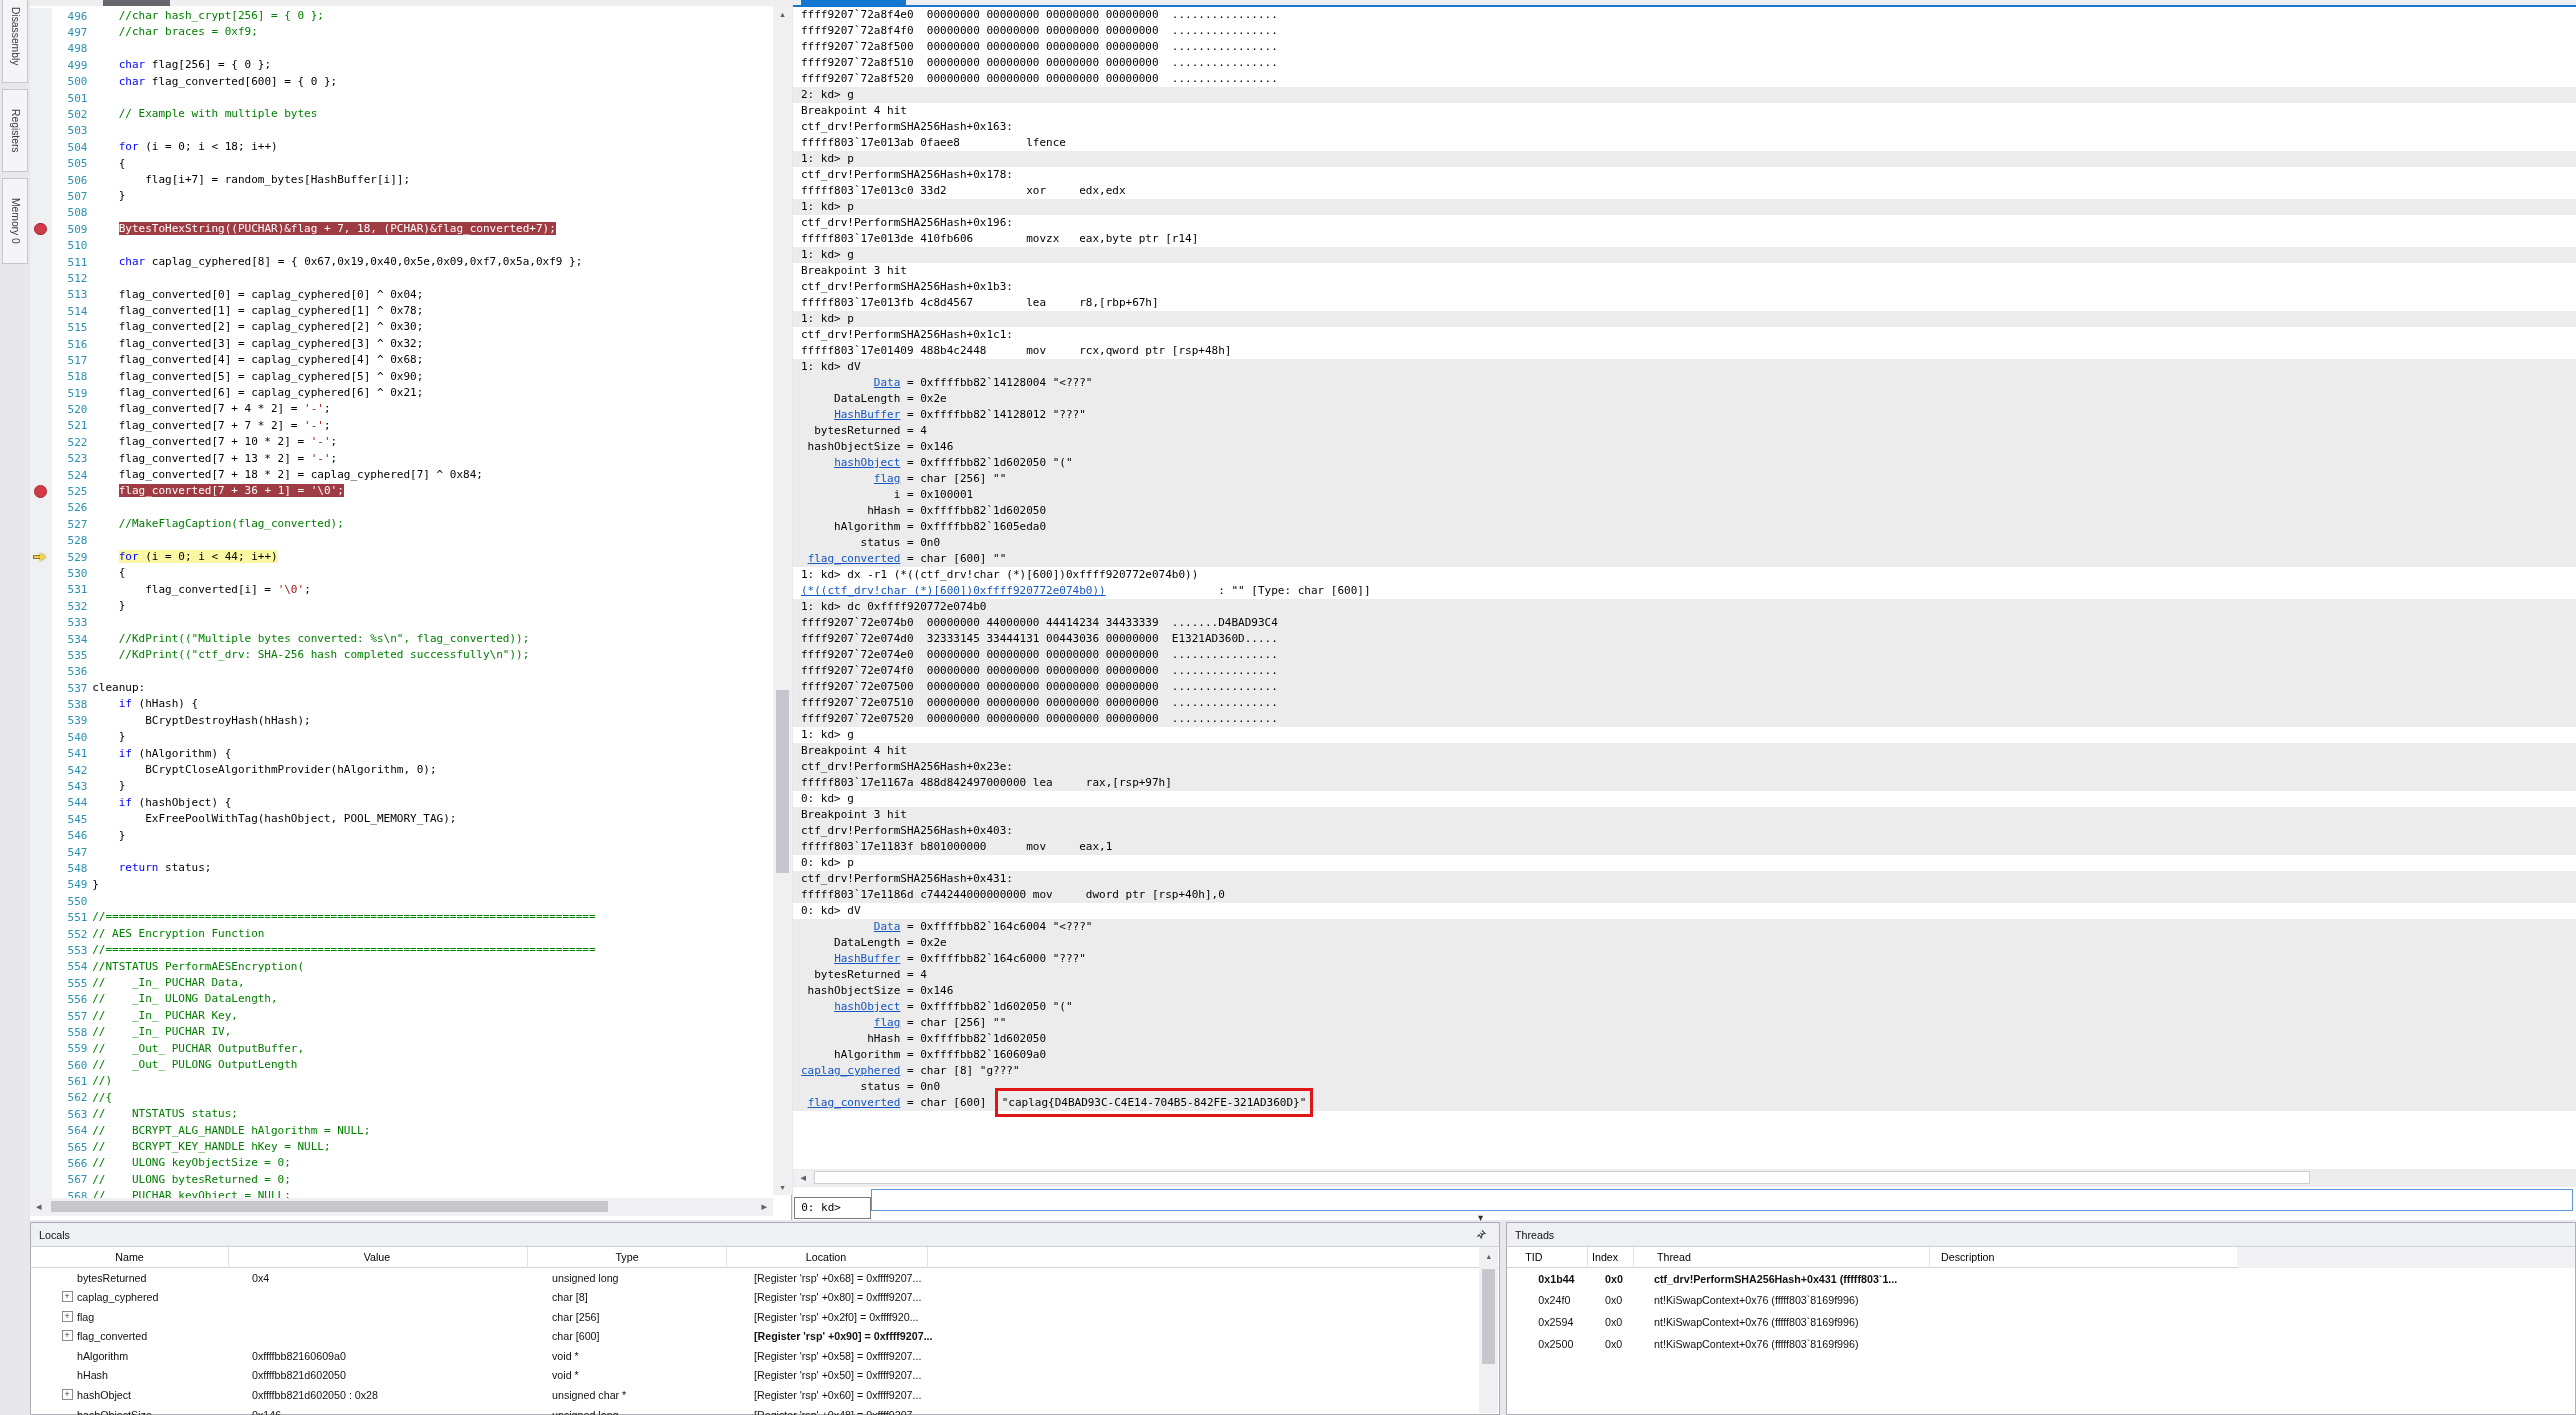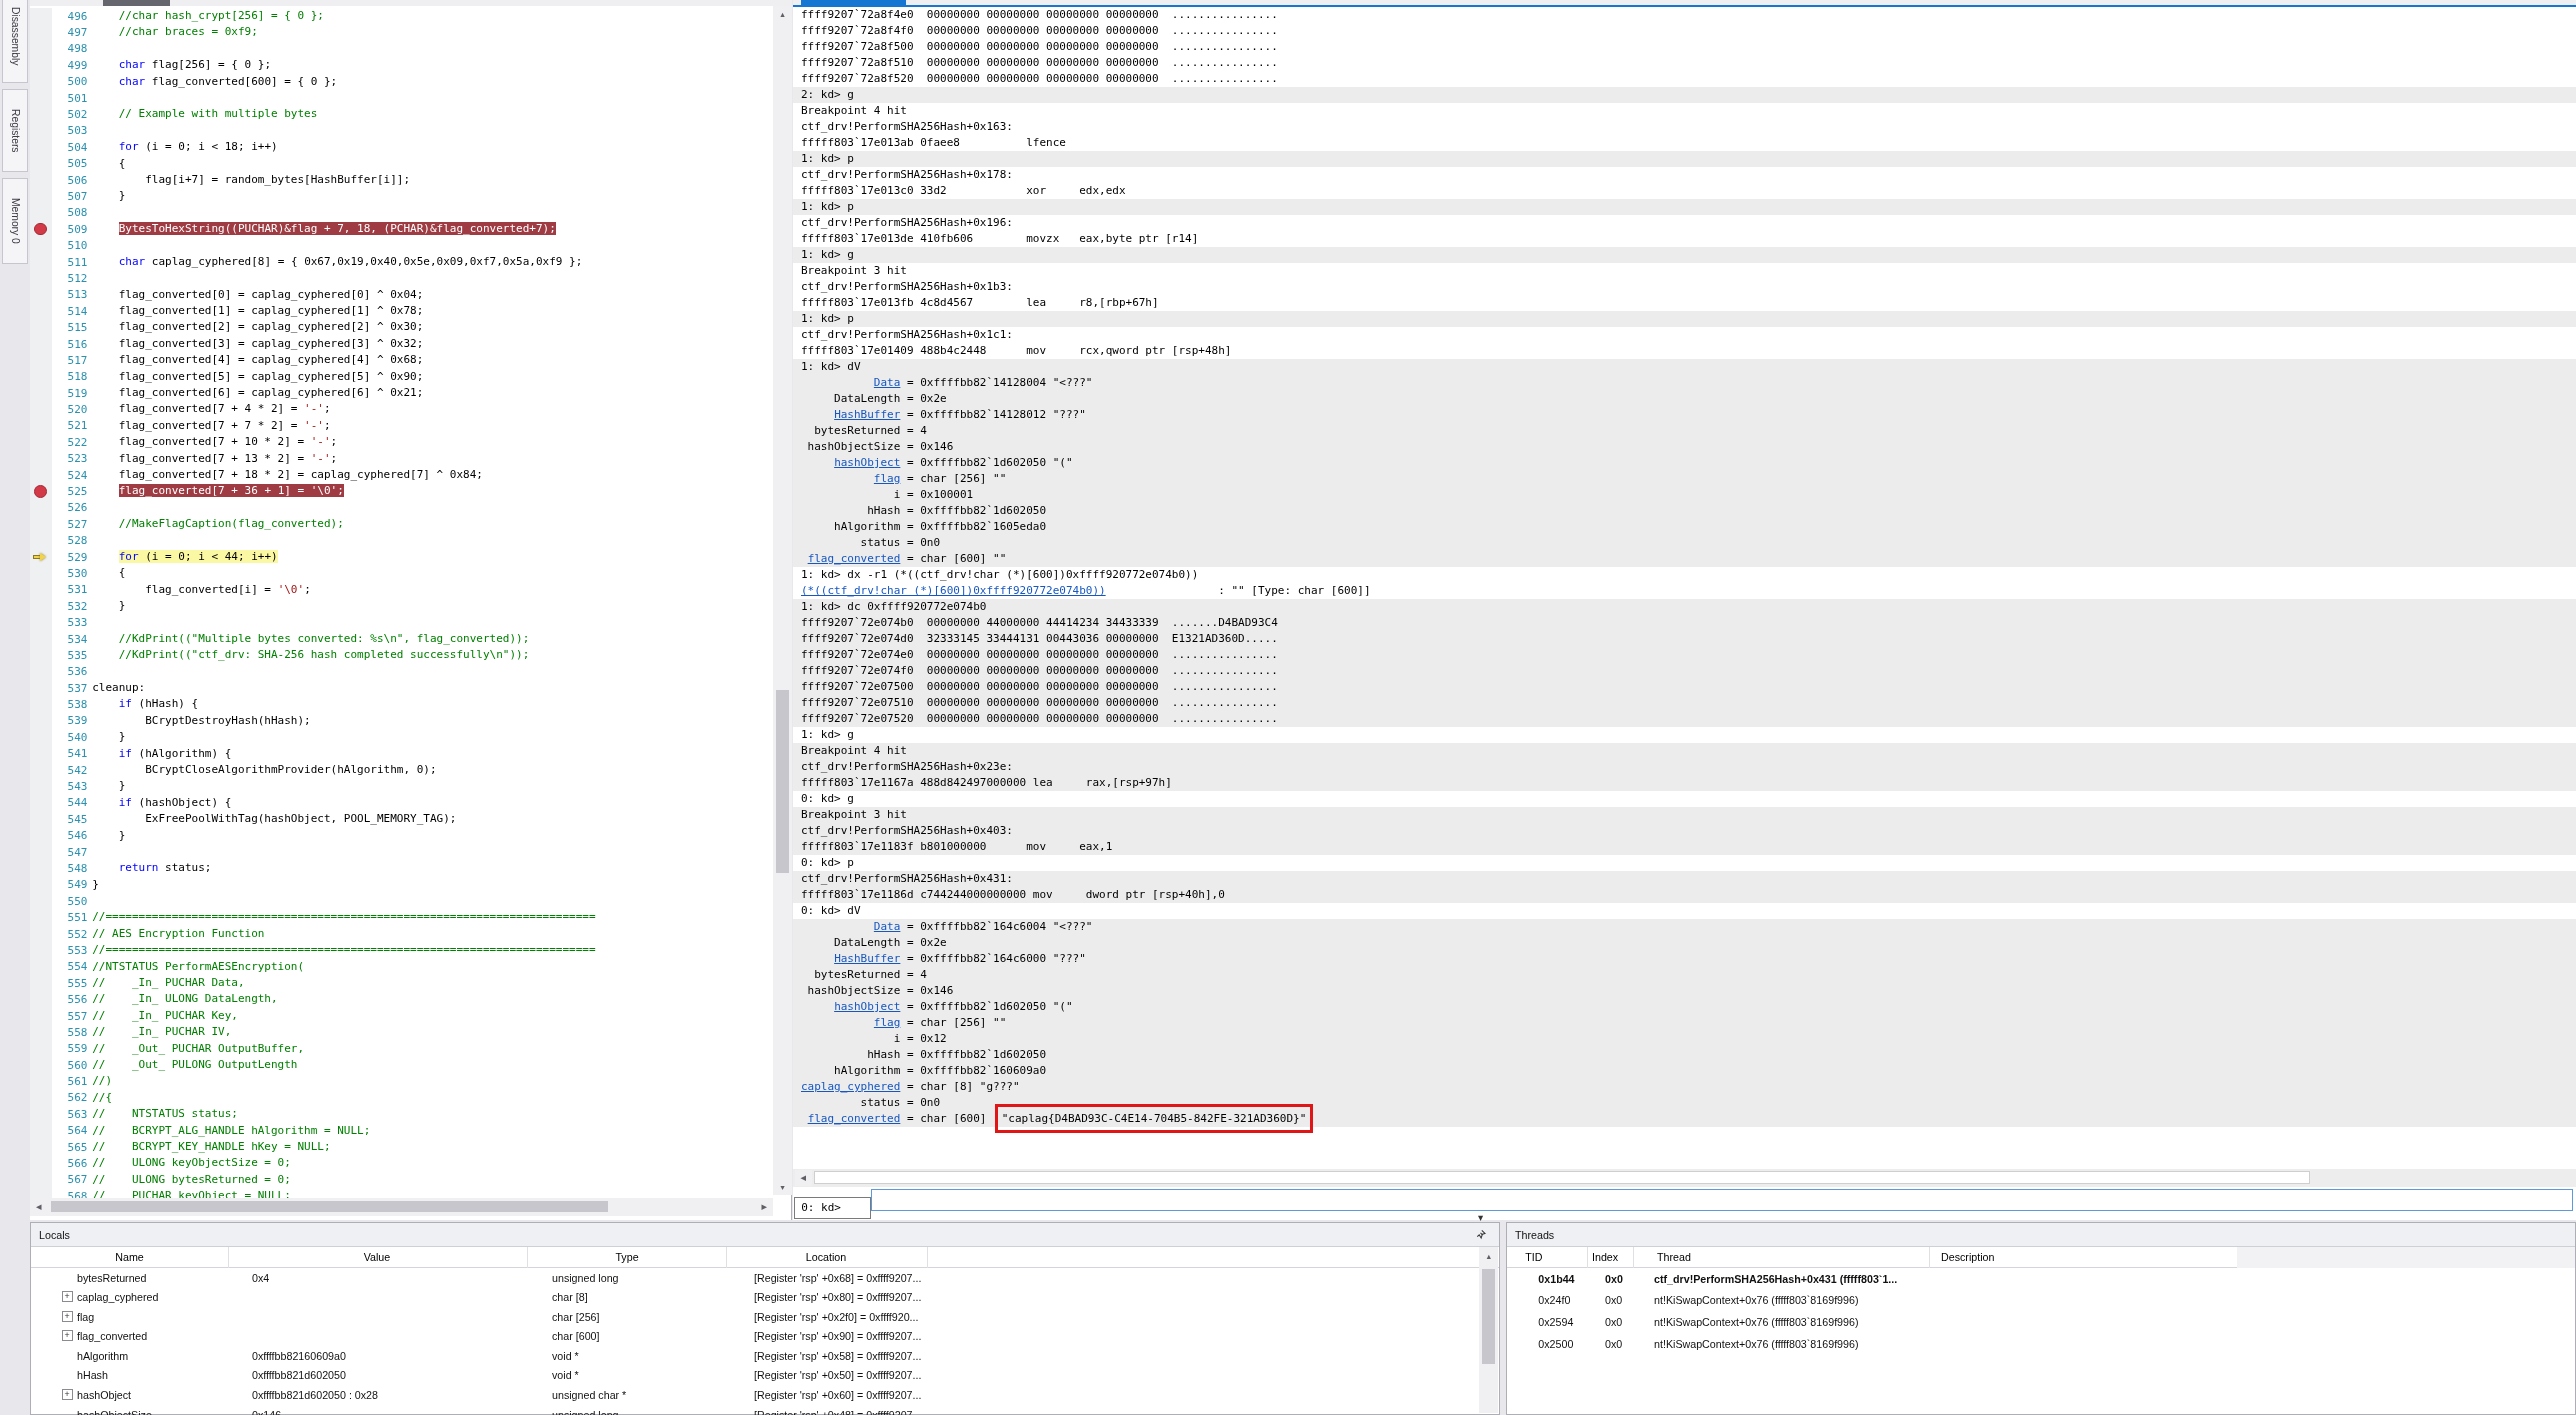--- a/index.html
+++ b/index.html
@@ -243,21 +243,20 @@
         <div class="trow g"><pre><span>ctf_drv!PerformSHA256Hash+0x431:</span></pre></div>
         <div class="trow g"><pre><span>fffff803`17e1186d c744244000000000 mov     dword ptr [rsp+40h],0</span></pre></div>
         <div class="trow w"><pre><span>0: kd&gt; dV</span></pre></div>
         <div class="trow g"><pre><span>           </span><a class="tl">Data</a><span> = 0xffffbb82`164c6004 "&lt;???"</span></pre></div>
         <div class="trow g"><pre><span>     DataLength = 0x2e</span></pre></div>
         <div class="trow g"><pre><span>     </span><a class="tl">HashBuffer</a><span> = 0xffffbb82`164c6000 "???"</span></pre></div>
         <div class="trow g"><pre><span>  bytesReturned = 4</span></pre></div>
         <div class="trow g"><pre><span> hashObjectSize = 0x146</span></pre></div>
         <div class="trow g"><pre><span>     </span><a class="tl">hashObject</a><span> = 0xffffbb82`1d602050 "("</span></pre></div>
         <div class="trow g"><pre><span>           </span><a class="tl">flag</a><span> = char [256] ""</span></pre></div>
-        <div class="trow g"><pre><span>              i = 0x12</span></pre></div>
         <div class="trow g"><pre><span>          hHash = 0xffffbb82`1d602050</span></pre></div>
         <div class="trow g"><pre><span>     hAlgorithm = 0xffffbb82`160609a0</span></pre></div>
         <div class="trow g"><pre><a class="tl">caplag_cyphered</a><span> = char [8] "g???"</span></pre></div>
         <div class="trow g"><pre><span>         status = 0n0</span></pre></div>
         <div class="trow g"><pre><span> </span><a class="tl">flag_converted</a><span> = char [600] </span><span class="sg-b">"caplag{D4BAD93C-C4E14-704B5-842FE-321AD360D}"</span></pre></div>
       </div>
     <div id="cmd-topbar">
       <div class="blueline"></div>
       <div class="bluetab"></div>
     </div>
@@ -317,21 +316,21 @@
           <div class="cell" style="left: 33px; width: 163px;">flag</div>
           <div class="cell" style="left: 208px; width: 278px;"></div>
           <div class="cell" style="left: 508px; width: 183px;">char [256]</div>
           <div class="cell" style="left: 710px; width: 191px;">[Register 'rsp' +0x2f0] = 0xffff920...</div>
         </div>
         <div class="prow" style="top: 103px; height: 19.6px;">
           <span class="expander">+</span>
           <div class="cell" style="left: 33px; width: 163px;">flag_converted</div>
           <div class="cell" style="left: 208px; width: 278px;"></div>
           <div class="cell" style="left: 508px; width: 183px;">char [600]</div>
-          <div class="cell" style="left: 710px; width: 191px;">[Register 'rsp' +0x90] = 0xffff9207...</div>
+          <div class="cell" style="left: 710px; width: 191px; font-weight: bold;">[Register 'rsp' +0x90] = 0xffff9207...</div>
         </div>
         <div class="prow" style="top: 123px; height: 19.6px; padding-left: 12px;">
           <div class="cell" style="left: 33px; width: 163px;">hAlgorithm</div>
           <div class="cell" style="left: 208px; width: 278px;">0xffffbb82160609a0</div>
           <div class="cell" style="left: 508px; width: 183px;">void *</div>
           <div class="cell" style="left: 710px; width: 191px;">[Register 'rsp' +0x58] = 0xffff9207...</div>
         </div>
         <div class="prow" style="top: 142px; height: 19.6px;">
           <div class="cell" style="left: 33px; width: 163px;">hHash</div>
           <div class="cell" style="left: 208px; width: 278px;">0xffffbb821d602050</div>

